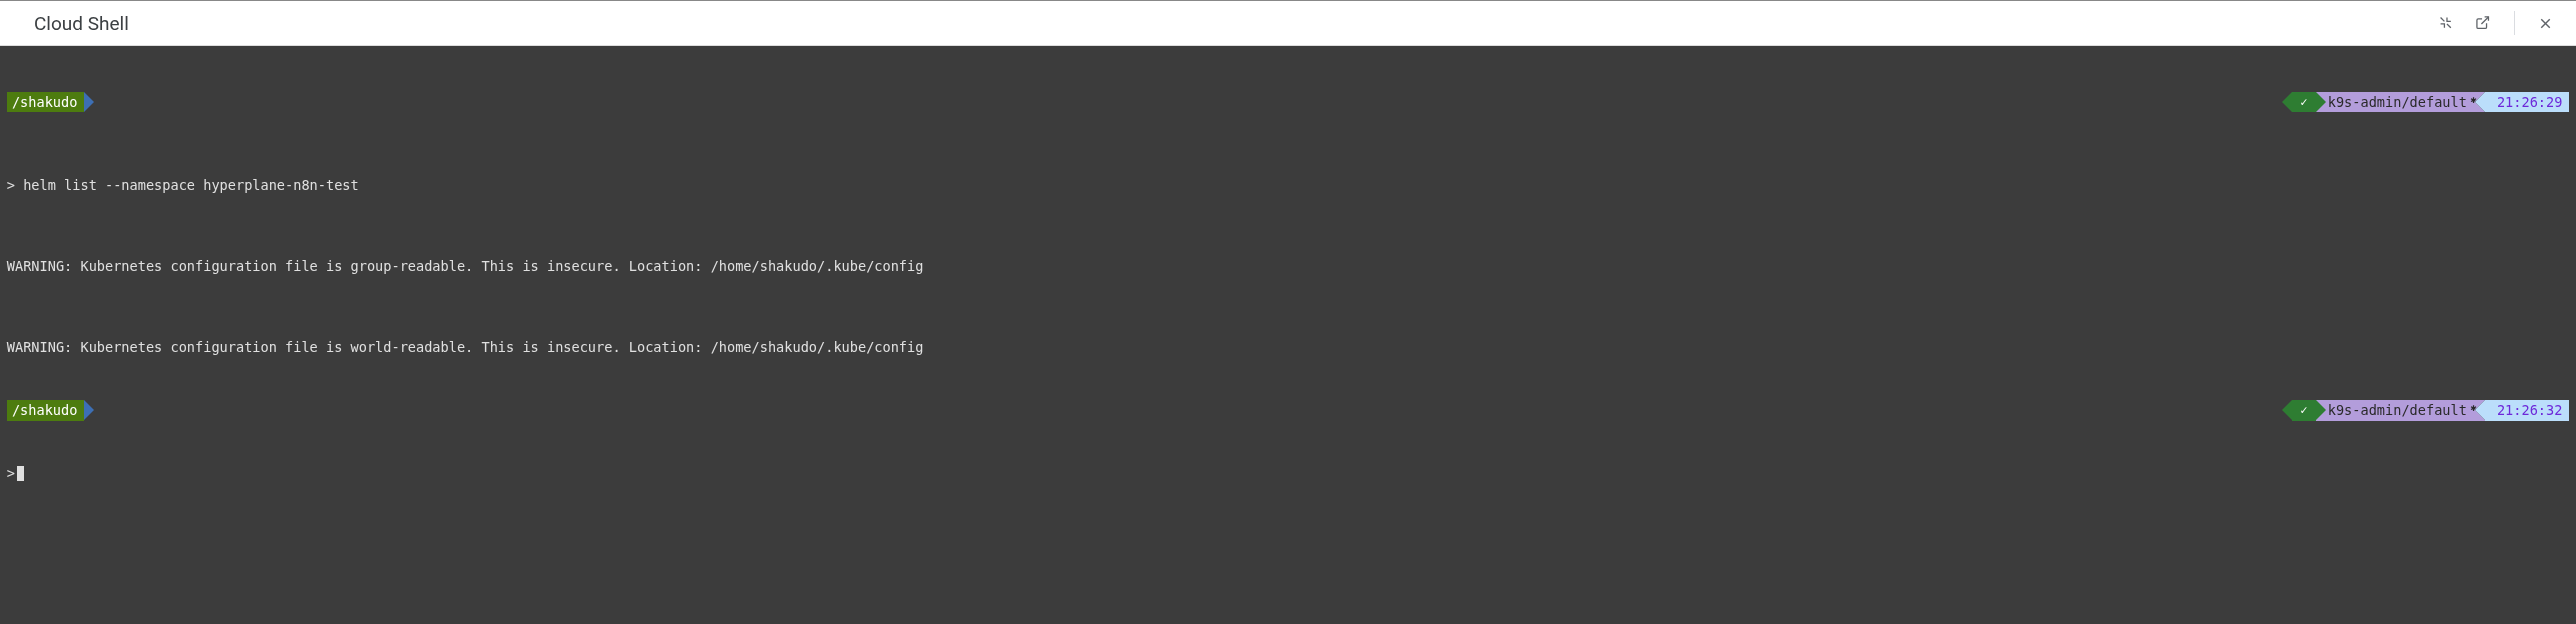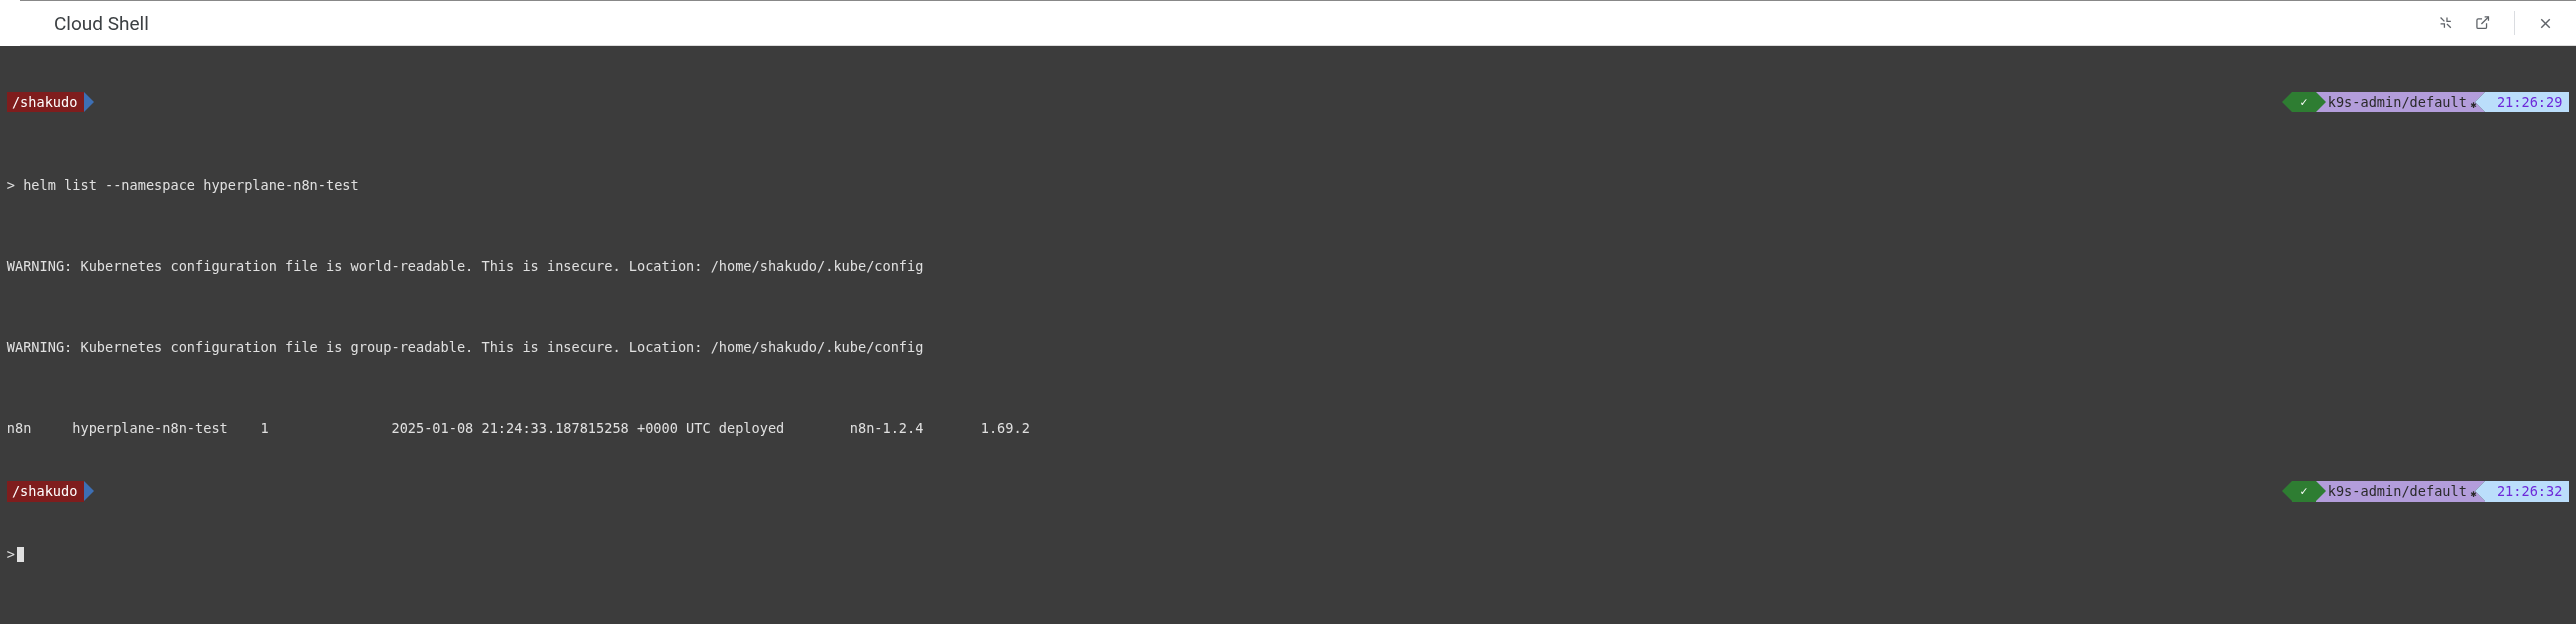--- a/index.html
+++ b/index.html
@@ -16,21 +16,20 @@
     }
     .header-bar {
       height: 46px;
       background: #fff;
       border-top: 1.7px solid #888;
       border-bottom: 0.9px solid #ddd;
       display: flex;
       align-items: center;
       justify-content: space-between;
       padding: 0 20.5px 0 34px;
-      margin-left: 20px;
     }
     .header-title {
       font-size: 19px;
       color: #3c4043;
       font-weight: 400;
     }
     .header-actions {
       display: flex;
       align-items: center;
       gap: 17px;
@@ -70,21 +69,21 @@
     }
     .prompt-left {
       display: flex;
       align-items: center;
     }
     .prompt-right {
       display: flex;
       align-items: center;
     }
     .seg-blue {
-      background: #7f1d1d;
+      background: #4d7c0f;
       color: #fff;
       padding: 0 6.8px 0 5.1px;
       height: 20.5px;
       display: flex;
       align-items: center;
       position: relative;
     }
     .seg-blue::after {
       content: "";
       position: absolute;
@@ -113,21 +112,21 @@
       border-right: 10.2px solid #2e7d32;
       border-top: 10.2px solid transparent;
       border-bottom: 10.2px solid transparent;
     }
     .seg-purple {
       background: #b39ddb;
       color: #2a2a2a;
       padding: 0 8.5px 0 12px;
       height: 20.5px;
       display: flex;
-      align-items: flex-end;
+      align-items: flex-start;
       position: relative;
     }
     .seg-purple::before {
       content: "";
       position: absolute;
       left: 0px;
       top: 0;
       border-left: 10.2px solid #2e7d32;
       border-top: 10.2px solid transparent;
       border-bottom: 10.2px solid transparent;
@@ -217,23 +216,22 @@
     <div class="prompt-left">
       <div class="seg-blue">/shakudo</div>
     </div>
     <div class="prompt-right">
       <div class="seg-green"><span>✓</span></div>
       <div class="seg-purple"><span>k9s-admin/default</span><span class="gear">✱</span><span class="seg-purple-inner"></span></div>
       <div class="seg-time">21:26:29</div>
     </div>
   </div>
   <div class="term-line">&gt; helm list --namespace hyperplane-n8n-test</div>
+  <div class="term-line">WARNING: Kubernetes configuration file is group-readable. This is insecure. Location: /home/shakudo/.kube/config</div>
   <div class="term-line">WARNING: Kubernetes configuration file is world-readable. This is insecure. Location: /home/shakudo/.kube/config</div>
-  <div class="term-line">WARNING: Kubernetes configuration file is group-readable. This is insecure. Location: /home/shakudo/.kube/config</div>
-  <div class="term-line">n8n     hyperplane-n8n-test    1               2025-01-08 21:24:33.187815258 +0000 UTC deployed        n8n-1.2.4       1.69.2     </div>
   <div class="prompt-line">
     <div class="prompt-left">
       <div class="seg-blue">/shakudo</div>
     </div>
     <div class="prompt-right">
       <div class="seg-green"><span>✓</span></div>
       <div class="seg-purple"><span>k9s-admin/default</span><span class="gear">✱</span><span class="seg-purple-inner"></span></div>
       <div class="seg-time">21:26:32</div>
     </div>
   </div>

